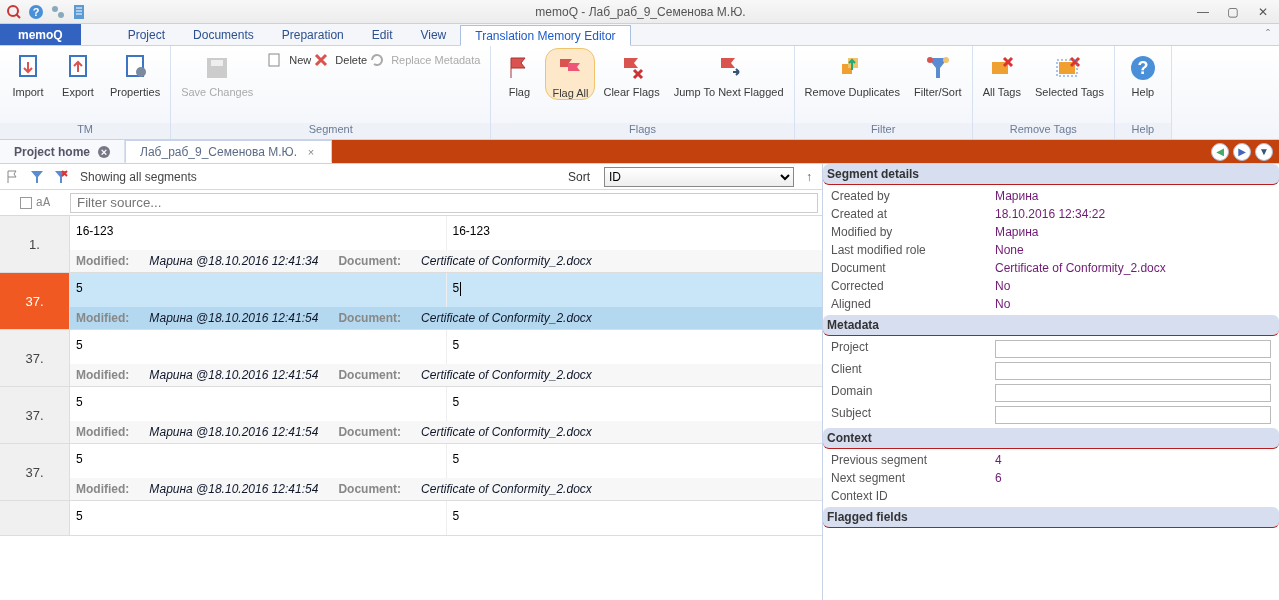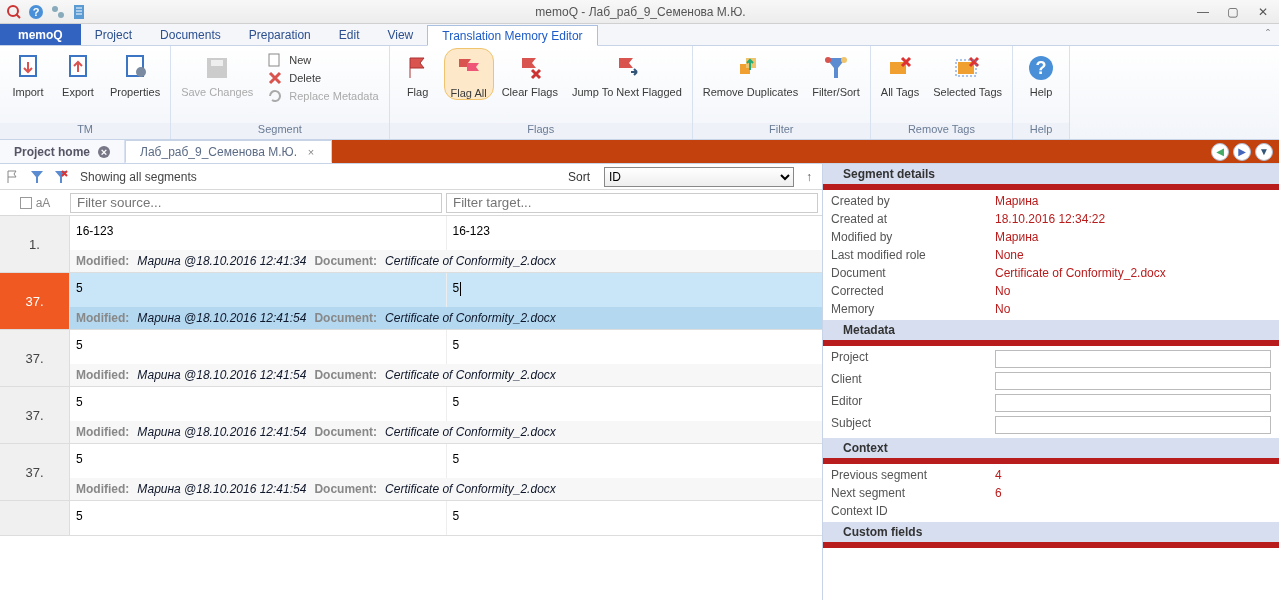--- a/index.html
+++ b/index.html
@@ -7,37 +7,37 @@
 
 
 .titlebar { height: 24px; background: linear-gradient(#f8f8f8,#ececec); display:flex; align-items:center; padding:0 6px; border-bottom:1px solid #d0d0d0;}
 .titlebar-left { display:flex; gap:6px; align-items:center;}
 .titlebar-left .qicon{width:16px;height:16px;display:flex;align-items:center;justify-content:center;}
 .titlebar-title{ flex:1; text-align:center; color:#555; font-size:12px;}
 .win-controls{display:flex; gap:10px;}
 .win-btn{width:20px;height:16px;display:flex;align-items:center;justify-content:center;color:#555;cursor:pointer;}
 
 
-.menubar{height:22px;background:#f4f6fa;display:flex;align-items:stretch;border-bottom:1px solid #c7d3e6;}
+.menubar{height:22px;background:#f4f6fa;display:flex;align-items:stretch;border-bottom:1px solid #c7d3e6;gap:33px;}
 .brand{background:#3363c1;color:#fff;padding:0 18px;display:flex;align-items:center;font-weight:bold;}
 .menutab{padding:0 14px;display:flex;align-items:center;color:#2b4f8f;cursor:pointer;}
 .menutab.active{background:#fff;border:1px solid #a9c0e0;border-bottom:1px solid #fff;color:#1e5bc7;position:relative;top:1px;}
 .menu-expand{margin-left:auto;width:22px;display:flex;align-items:center;justify-content:center;color:#888;}
 
 
 .ribbon{height:94px;background:linear-gradient(#fff,#f2f5fa);border-bottom:1px solid #c7d3e6;display:flex;}
 .rgroup{border-right:1px solid #d7e1ef;display:flex;flex-direction:column;}
 .rgroup-body{flex:1;display:flex;align-items:flex-start;padding:2px 4px 0 4px;gap:2px;}
 .rgroup-label{height:16px;text-align:center;font-size:11px;color:#6a7b95;background:#eef2f8;}
 .rbtn{display:flex;flex-direction:column;align-items:center;justify-content:flex-start;padding:4px 6px 0 6px;min-width:48px;cursor:pointer;text-align:center;}
 .rbtn .ic{width:32px;height:32px;margin-bottom:2px;display:flex;align-items:center;justify-content:center;}
 .rbtn .lbl{font-size:11px;color:#3a3a3a;line-height:12px;}
 .rbtn.disabled .lbl{color:#aaa;}
 .rbtn.active{background:#fde9c9;border:1px solid #f0c36d;border-radius:13px;}
-.rstack{display:flex;flex-direction:column;gap:2px;padding:4px 6px;}
+.rstack{display:flex;flex-direction:row;gap:2px;padding:4px 6px;}
 .rsmall{display:flex;align-items:center;gap:6px;font-size:11px;color:#3a3a3a;cursor:pointer;}
 .rsmall.disabled{color:#aaa;}
 .rsmall .sic{width:16px;height:16px;display:flex;align-items:center;justify-content:center;}
 
 
 .doctabs{height:24px;background:#c2410c;display:flex;align-items:stretch;border-bottom:1px solid #c7d3e6;}
 .doctab{padding:0 14px;display:flex;align-items:center;gap:8px;border-right:1px solid #d7e1ef;background:#f7f9fc;color:#5b6b85;}
 .doctab .close{color:#888;font-size:11px;cursor:pointer;border-radius:50%;width:12px;height:12px;display:flex;align-items:center;justify-content:center;}
 .doctab.home{font-weight:bold;color:#556;}
 .doctab.home .close{background:#778;color:#fff;}
@@ -56,49 +56,49 @@
 .filterbar{height:26px;background:#fff;display:flex;align-items:center;gap:6px;padding:0 4px;border-bottom:1px solid #d9d9d9;}
 .fbtn{width:18px;height:18px;display:flex;align-items:center;justify-content:center;cursor:pointer;}
 .flabel{color:#444;margin-left:4px;}
 .fspacer{flex:1;}
 .sortlabel{margin-right:8px;color:#333;}
 .sortselect{width:190px;height:20px;border:1px solid #888;font-size:12px;background:linear-gradient(#fff,#eee);}
 .sortdir{width:18px;height:18px;display:flex;align-items:center;justify-content:center;color:#555;cursor:pointer;}
 
 
 .filterinputs{height:26px;display:flex;align-items:center;border-bottom:1px solid #d9d9d9;background:#fff;}
-.casebox{width:70px;display:flex;align-items:center;justify-content:center;gap:4px;color:#888;}
+.casebox{width:70px;display:flex;align-items:center;justify-content:center;gap:4px;color:#888;font-family:Liberation Mono, monospace;}
 .casechk{width:12px;height:12px;border:1px solid #999;}
 .finput{flex:1;height:20px;border:1px solid #ccc;padding:0 6px;color:#aaa;font-style:normal;margin-right:4px;}
 
 
 .gridwrap{flex:1;overflow-y:scroll;overflow-x:hidden;background:#fff;position:relative;}
 .gridwrap::-webkit-scrollbar{width:16px;}
 .gridwrap::-webkit-scrollbar-thumb{background:#c8c8c8;border:1px solid #aaa;}
 .gridwrap::-webkit-scrollbar-track{background:#f0f0f0;}
 .row{display:flex;border-bottom:1px solid #ddd;}
 .numcell{width:70px;display:flex;align-items:center;justify-content:center;background:#f0f0f0;color:#444;font-size:13px;border-right:1px solid #ddd;}
 .numcell.selected{background:#f05a22;color:#fff;}
 .bodycell{flex:1;display:flex;flex-direction:column;}
 .textrow{display:flex;min-height:34px;}
 .src{flex:1;padding:8px 6px;border-right:1px solid #eee;}
 .tgt{flex:1;padding:8px 6px;}
 .row.selected .textrow{background:#c8e6f8;}
 .row.selected .metarow{background:#b4d8ef;}
-.metarow{display:flex;gap:8px;padding:4px 6px;font-size:12px;background:#f7f7f7;color:#888;align-items:baseline;}
+.metarow{display:flex;gap:20px;padding:4px 6px;font-size:12px;background:#f7f7f7;color:#888;align-items:baseline;}
 .metarow .k{color:#888;font-weight:bold;}
 .metarow .v{color:#0f172a;font-style:italic;}
 .cursor-caret{display:inline-block;width:1px;height:14px;background:#000;vertical-align:middle;margin-left:1px;}
 
 
-.panehdr{background:#d6def0;padding:3px 20px;font-weight:bold;color:#333;border-bottom:6px solid #b91c1c;}
+.panehdr{background:#d6def0;padding:3px 4px;font-weight:bold;color:#333;border-bottom:1px solid #b91c1c;border-radius:6px;}
 .kvlist{padding:2px 0;}
 .kv{display:flex;padding:2px 8px;font-size:12px;}
 .kv .k{width:164px;color:#555;}
-.kv .v{flex:1;color:#b91c1c;}
+.kv .v{flex:1;color:#701a75;}
 .kv input{flex:1;height:18px;border:1px solid #bbb;font-size:12px;padding:0 4px;}
 
 svg{display:block;}
 </style>
 </head>
 <body>
 
 <div class="titlebar">
   <div class="titlebar-left">
     <span class="qicon">
@@ -372,21 +372,20 @@
       <span class="sortlabel">Sort</span>
       <select class="sortselect"><option>ID</option></select>
       <span class="sortdir">↑</span>
     </div>
     <div class="filterinputs">
       <div class="casebox">
         <span class="casechk"></span>
         <span>aA</span>
       </div>
       <input class="finput" placeholder="Filter source..." style="">
-      <input class="finput" placeholder="Filter target..." style="">
     </div>
     <div class="gridwrap" id="gridwrap">
         <div class="row">
           <div class="numcell">1.</div>
           <div class="bodycell">
             <div class="textrow">
               <div class="src">16-123</div>
               <div class="tgt">16-123</div>
             </div>
             <div class="metarow">
@@ -490,36 +489,36 @@
         </div>
         <div class="kv">
           <span class="k">Document</span>
           <span class="v">Certificate of Conformity_2.docx</span>
         </div>
         <div class="kv">
           <span class="k">Corrected</span>
           <span class="v">No</span>
         </div>
         <div class="kv">
-          <span class="k">Memory</span>
+          <span class="k">Aligned</span>
           <span class="v">No</span>
         </div>
       </div>
     <div class="panehdr">Metadata</div>
     <div class="kvlist" id="metalist">
         <div class="kv">
           <span class="k">Project</span>
           <input style="">
         </div>
         <div class="kv">
           <span class="k">Client</span>
           <input style="">
         </div>
         <div class="kv">
-          <span class="k">Editor</span>
+          <span class="k">Domain</span>
           <input style="">
         </div>
         <div class="kv">
           <span class="k">Subject</span>
           <input style="">
         </div>
       </div>
     <div class="panehdr">Context</div>
     <div class="kvlist" id="ctxlist">
         <div class="kv">
@@ -528,15 +527,15 @@
         </div>
         <div class="kv">
           <span class="k">Next segment</span>
           <span class="v">6</span>
         </div>
         <div class="kv">
           <span class="k">Context ID</span>
           <span class="v"></span>
         </div>
       </div>
-    <div class="panehdr">Custom fields</div>
+    <div class="panehdr">Flagged fields</div>
   </div>
 </div>
 
 </body></html>

